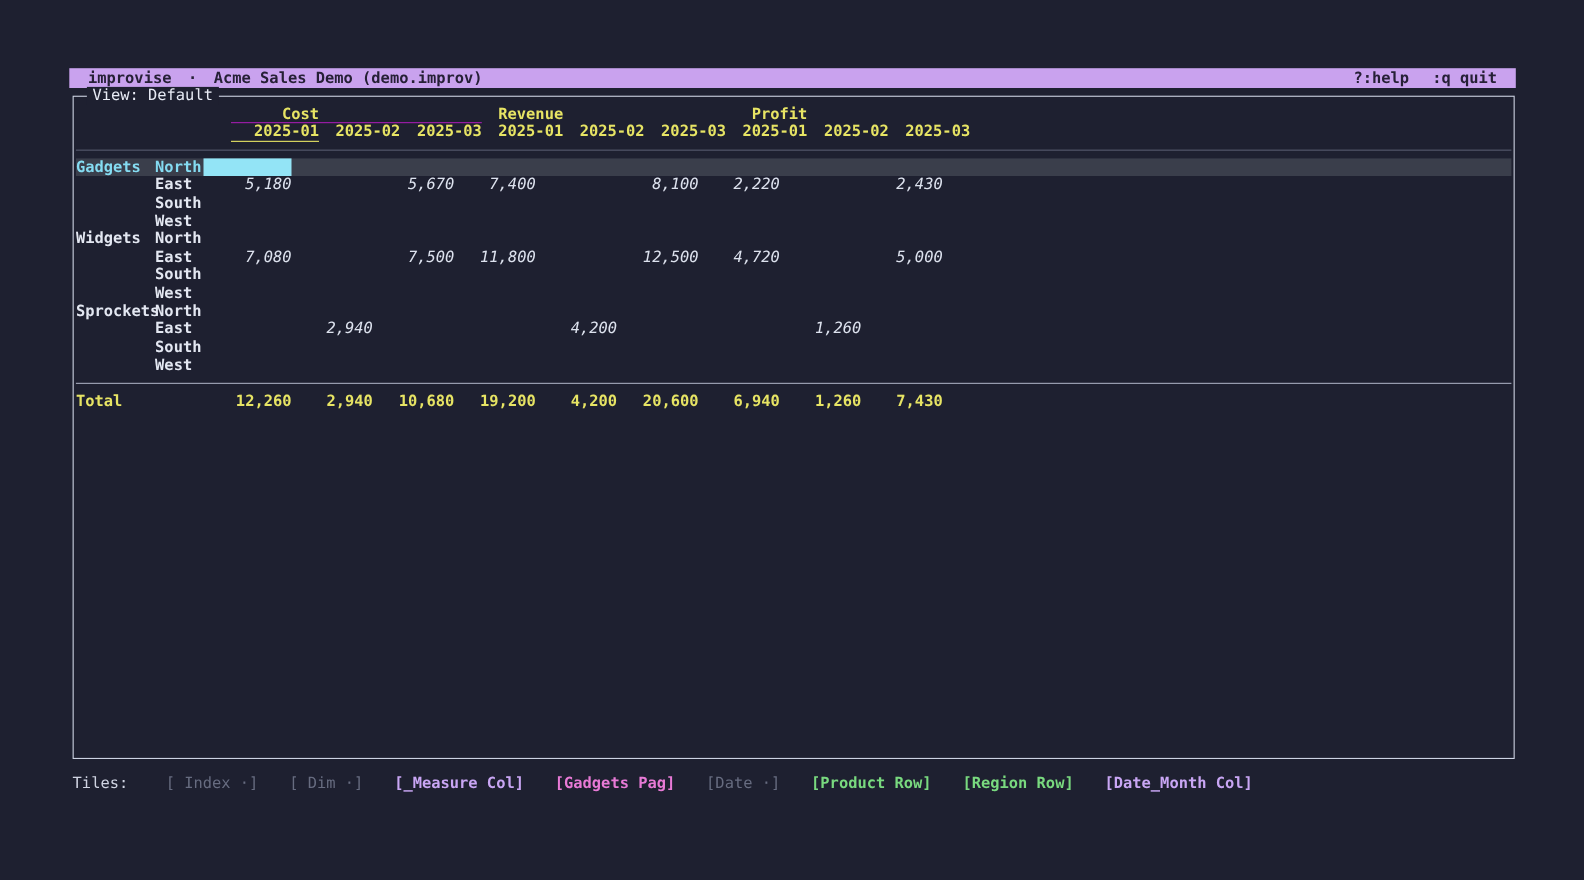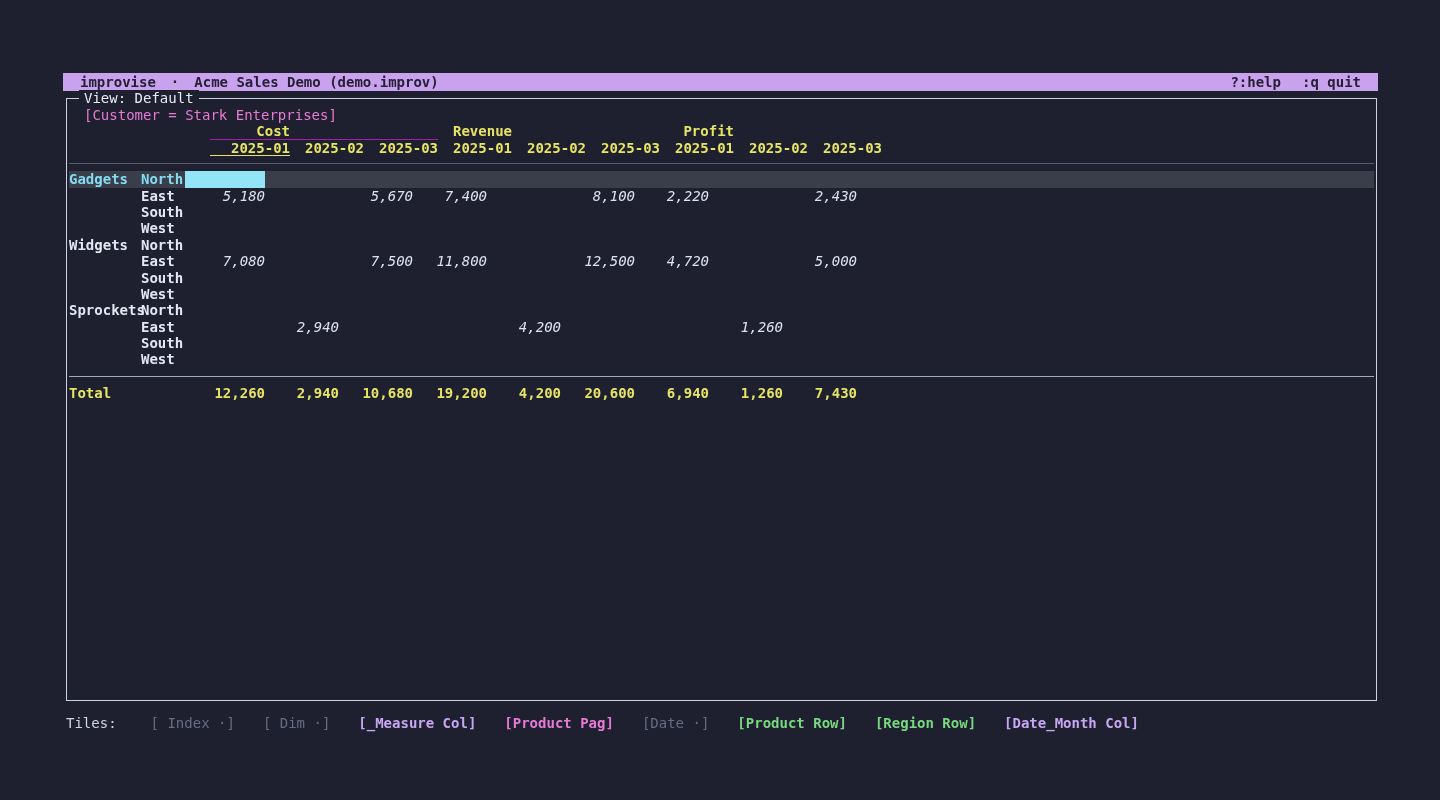--- a/index.html
+++ b/index.html
@@ -1,21 +1,21 @@
 <!DOCTYPE html>
 <html><head>
 <meta charset="utf-8">
 <style>
   * { margin:0; padding:0; box-sizing:border-box; }
   html,body { background:#1e2030; }
   body {
     width:1440px; height:800px; position:relative; overflow:hidden;
     font-family:"DejaVu Sans Mono", monospace; font-size:14px; color:#e3e7f1;
   }
-  .term { position:absolute; left:63px; top:62px; width:1315px; height:674px;margin-top:11px; }
+  .term { position:absolute; left:63px; top:62px; width:1315px; height:674px; }
 
   
   .titlebar {
     position:absolute; left:0; top:0; width:100%; height:18px;
     background:#c9a2ee; color:#262036; font-weight:bold;
     display:flex; align-items:center; gap:15px; padding:0 17px; white-space:pre;
   }
   .titlebar .right { margin-left:auto; display:flex; gap:21px; }
 
   
@@ -94,21 +94,20 @@
     <span class="right">
       <span>?:help</span>
       <span>:q quit</span>
     </span>
   </div>
 
   <div class="viewbox">
     <span class="legend">View: Default</span>
     <div class="content">
 
-      <div class="line filter">[Customer = Stark Enterprises]</div>
 
       <div class="line measures">
         <span class="mgroup g-cost"><span class="mlabel">Cost</span></span>
         <span class="mgroup g-rev"><span class="mlabel">Revenue</span></span>
         <span class="mgroup g-prof"><span class="mlabel">Profit</span></span>
       </div>
 
       <div class="line months">
         <span class="mh c0 sel">2025-01</span>
         <span class="mh">2025-02</span>
@@ -312,17 +311,17 @@
         <span class="val">6,940</span>
         <span class="val">1,260</span>
         <span class="val">7,430</span>
       </div>
 
     </div>
   </div>
 
   <div class="tiles">
     <span class="label">Tiles:</span>
-    <span style="display:contents"><span class="tile dim">[ Index ·]</span><span class="tile dim">[ Dim ·]</span><span class="tile purple">[_Measure Col]</span><span class="tile pink">[Product Pag]</span><span class="tile dim">[Date ·]</span><span class="tile green">[Product Row]</span><span class="tile green">[Region Row]</span><span class="tile purple">[Date_Month Col]</span></span>
+    <span style="display:contents"><span class="tile dim">[ Index ·]</span><span class="tile dim">[ Dim ·]</span><span class="tile purple">[_Measure Col]</span><span class="tile pink">[Gadgets Pag]</span><span class="tile dim">[Date ·]</span><span class="tile green">[Product Row]</span><span class="tile green">[Region Row]</span><span class="tile purple">[Date_Month Col]</span></span>
   </div>
 
 
 </div>
 
 </body></html>

